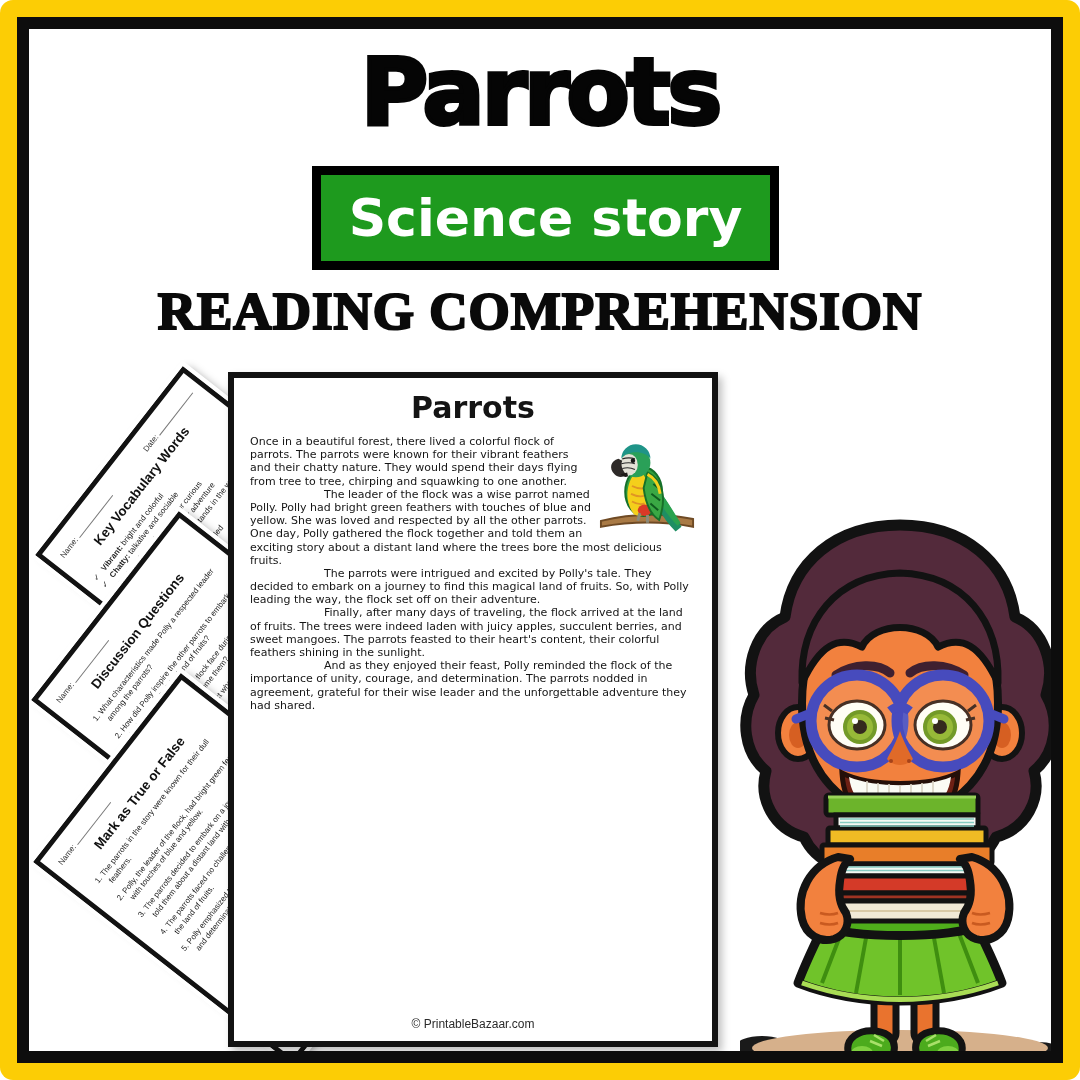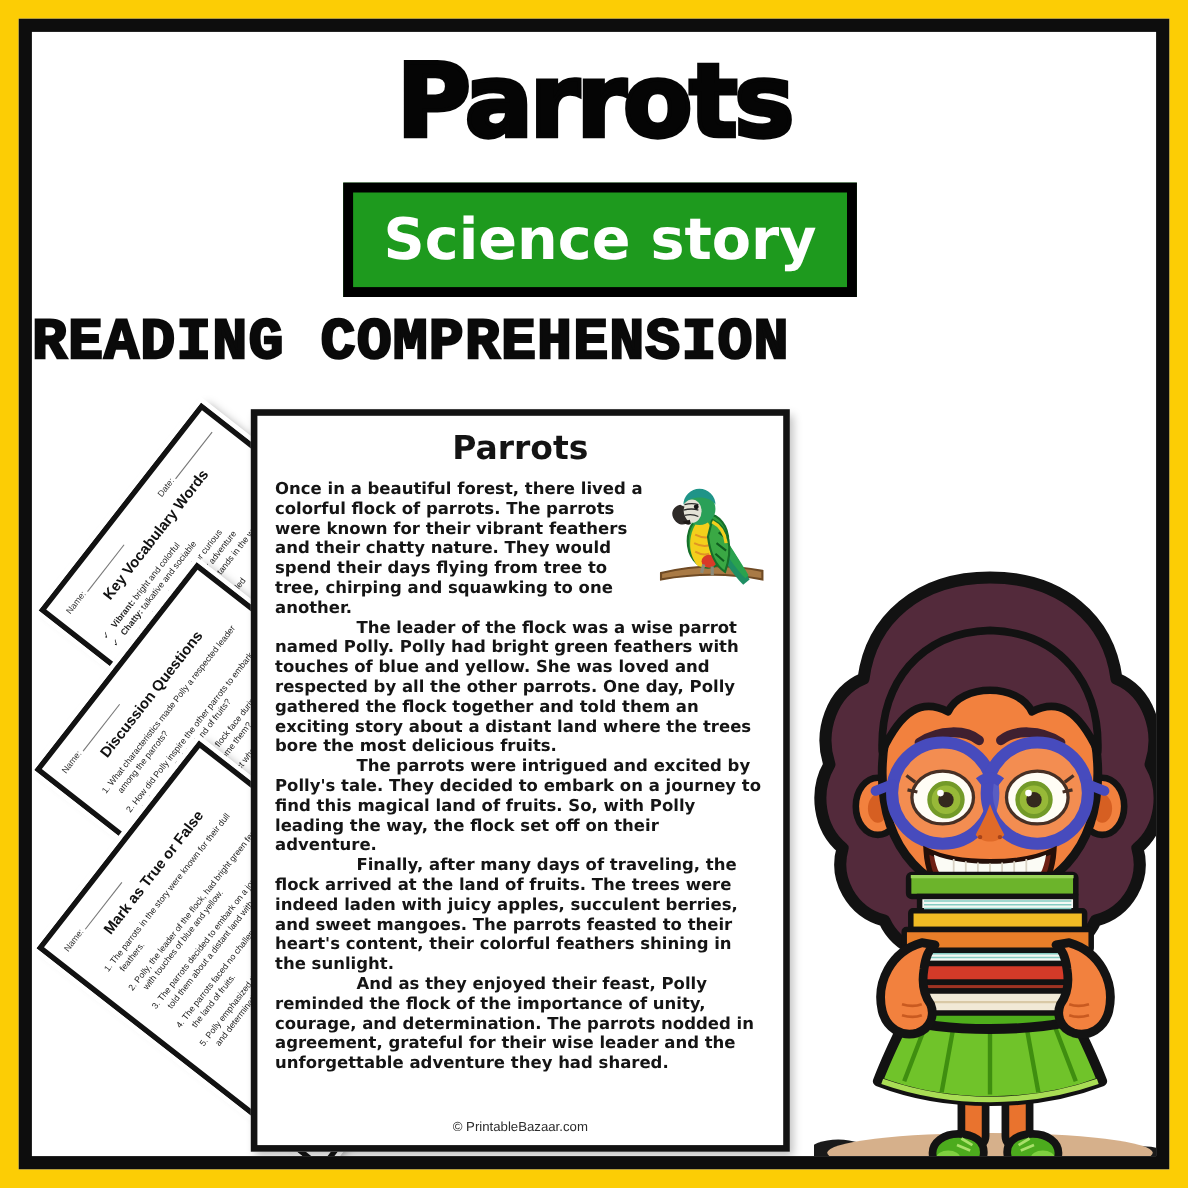--- a/index.html
+++ b/index.html
@@ -1,29 +1,29 @@
 <!DOCTYPE html>
 <html><head>
 <meta charset="utf-8">
 <style>
   html,body{margin:0;padding:0;}
   .canvas{position:relative;width:1080px;height:1080px;background:#FCCD05;overflow:hidden;
-          font-family:"DejaVu Sans",sans-serif;}
+          font-family:"DejaVu Sans",sans-serif;border-radius:13px;}
   .board{position:absolute;inset:17px;background:#FFFFFF;border:12px solid #0D0D0D;overflow:hidden;}
 
   
   .poster-title{position:absolute;left:0;right:0;top:10px;margin:0;text-align:center;
     font-size:92px;font-weight:bold;letter-spacing:-3px;color:#050505;
     -webkit-text-stroke:4px #050505;z-index:1;}
   .badge{position:absolute;left:283px;top:137px;width:467px;height:104px;box-sizing:border-box;
     background:#1E9A1E;border:9px solid #000000;display:flex;align-items:center;justify-content:center;z-index:1;}
   .badge span{color:#fff;font-size:52px;font-weight:bold;letter-spacing:0px;}
-  .poster-subtitle{position:absolute;left:0;right:0;top:252px;margin:0;
+  .poster-subtitle{position:absolute;left:0;right:0;top:252px;margin:0;text-align:center;
     font-size:53px;font-weight:bold;letter-spacing:1px;color:#0a0a0a;
-    -webkit-text-stroke:2.2px #0a0a0a;font-family:Liberation Mono, monospace;z-index:1;}
+    -webkit-text-stroke:2.2px #0a0a0a;font-family:Liberation Serif, serif;z-index:1;}
 
   
   .page{position:absolute;width:240px;height:330px;box-sizing:border-box;background:#fff;
     border:5px solid #121212;outline:4px solid #fff;padding:12px 10px;
     transform:rotate(-52deg);transform-origin:top left;
     box-shadow:3px 5px 9px rgba(0,0,0,0.35);font-family:"Liberation Sans",sans-serif;color:#1c1c1c;}
   .page1{left:6px;top:526px;z-index:2;}
   .page2{left:2px;top:671px;z-index:3;}
   .page3{left:4px;top:833px;z-index:4;}
   .pg-head{display:flex;justify-content:space-between;font-size:8px;color:#333;margin-bottom:7px;}
@@ -34,21 +34,21 @@
   .v-item .term{font-weight:bold;}
   .v-item .term::after{content:":";}
   .q-list{margin:0;padding-left:17px;font-size:8px;}
   .q-list li{margin-bottom:6px;line-height:1.35;}
 
   
   .sheet{position:absolute;left:199px;top:343px;width:490px;height:675px;box-sizing:border-box;
     background:#fff;border:6px solid #121212;padding:12px 16px;z-index:5;
     box-shadow:4px 5px 8px rgba(0,0,0,0.25);}
   .sheet-title{text-align:center;font-size:30px;color:#141414;margin:0 0 10px 0;font-weight:bold;}
-  .story{font-size:15px;line-height:1.2;color:#151515;overflow:hidden;max-height:585px;font-weight:bold;}
+  .story{font-size:11px;line-height:1.2;color:#151515;overflow:hidden;max-height:585px;}
   .story p{margin:0;text-indent:74px;}
   .story p:first-of-type{text-indent:0;}
   .parrot{float:right;width:97px;height:98px;margin:2px 0 4px 8px;}
   .sheet-footer{position:absolute;left:0;right:0;bottom:10px;text-align:center;font-size:12px;
     color:#2b2b2b;font-family:"Liberation Sans",sans-serif;margin-top:28px;}
 
   
   .girl{position:absolute;left:711px;top:486px;width:330px;height:566px;z-index:6;}
 </style>
 </head>

